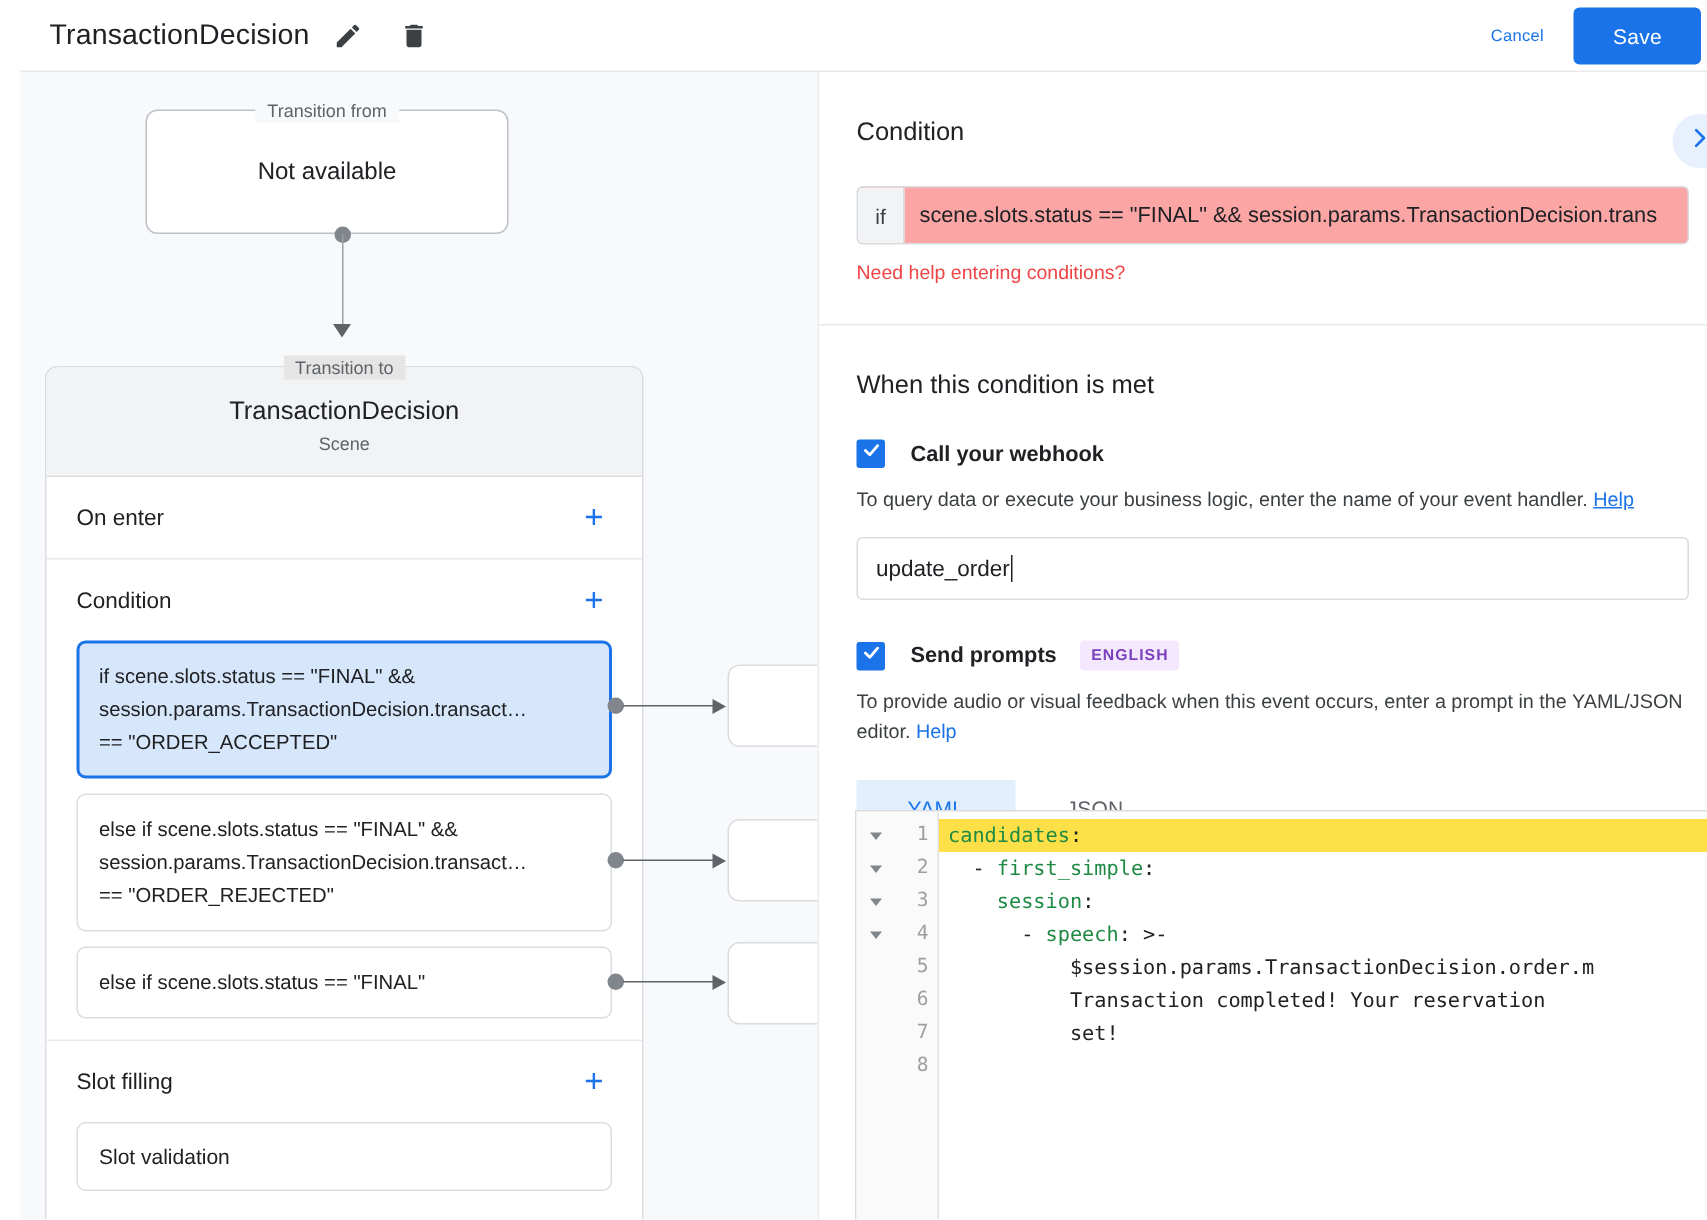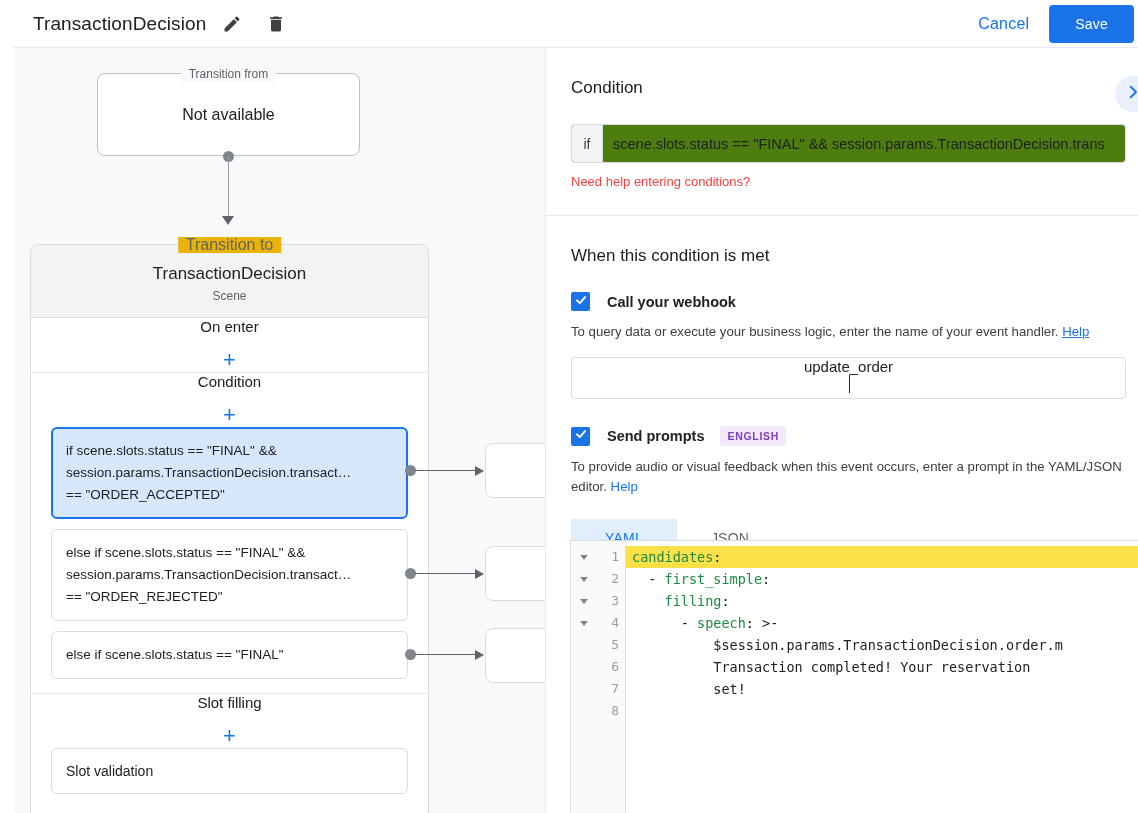--- a/index.html
+++ b/index.html
@@ -24,21 +24,21 @@
     letter-spacing: 0.1px; white-space: nowrap;
   }
   .icon-btn {
     width: 36px; height: 36px; margin-left: 8px;
     display: flex; align-items: center; justify-content: center;
     border-radius: 50%; cursor: pointer; background: transparent; border: none;
   }
   .icon-btn svg { display: block; }
   .topbar-spacer { flex: 1 1 auto; }
   .btn-cancel {
-    color: #1a73e8; font-size: 16px; font-weight: 500; letter-spacing: .2px;
+    color: #1a73e8; font-size: 11px; font-weight: 500; letter-spacing: .2px;
     background: transparent; border: none; cursor: pointer;
     padding: 9px 14px; border-radius: 4px; margin-right: 6px;
   }
   .btn-save {
     background: #1a73e8; color: #fff; font-size: 14px; font-weight: 500;
     letter-spacing: .2px; border: none; border-radius: 4px; cursor: pointer;
     padding: 11px 26px; margin-right: 17px;
     font-family: "Liberation Sans", sans-serif;
   }
 
@@ -54,50 +54,49 @@
     border: 1px solid #bdc1c6; border-radius: 8px;
     background: #fff;
   }
   .legend-card > .legend {
     position: absolute; top: -8px; left: 50%; transform: translateX(-50%);
     background: #f8f9fa; padding: 0 8px;
     font-size: 12px; color: #5f6368; white-space: nowrap; line-height: 16px;
   }
 
   .node-from {
-    left: 84px; top: 25px; width: 263px; height: 83px;
+    left: 84px; top: 25px; width: 242px; height: 83px;
   }
   .node-from .body {
     display: flex; align-items: center; justify-content: center;
     height: 100%; font-size: 16px; color: #202124;
   }
 
   .scene-card {
     position: absolute; left: 17px; top: 196px; width: 399px;
     border: 1px solid #dadce0; border-radius: 8px; background: #fff;
   }
   .scene-card > .legend {
     position: absolute; top: -8px; left: 50%; transform: translateX(-50%);
-    background: #eab308; padding: 0 8px;
-    font-size: 16px; color: #5f6368; white-space: nowrap; line-height: 16px;
+    background: #e5e5e5; padding: 0 8px;
+    font-size: 12px; color: #5f6368; white-space: nowrap; line-height: 16px;
   }
   .scene-head {
     background: #f1f3f4; border-radius: 7px 7px 0 0;
     padding: 18px 0 14px; text-align: center;
     border-bottom: 1px solid #dadce0;
   }
   .scene-head .name { font-size: 17px; color: #202124; line-height: 22px; }
   .scene-head .sub  { font-size: 12px; color: #5f6368; margin-top: 4px; }
 
   .section { border-bottom: 1px solid #e8eaed; padding: 0 20px; }
   .section:last-child { border-bottom: none; }
   .section-head {
     display: flex; align-items: center; justify-content: space-between;
     height: 54px;
-    flex-direction: column;
   }
   .section-head .title { font-size: 15px; color: #202124; }
   .plus {
     color: #1a73e8; font-size: 22px; line-height: 1; cursor: pointer;
     width: 24px; height: 24px; display: flex; align-items: center; justify-content: center;
     font-weight: 300;
   }
   .cond-list { padding-bottom: 14px; }
   .cond-item {
     border: 1px solid #dadce0; border-radius: 6px; background: #fff;
@@ -143,21 +142,21 @@
     background: #fff; border-left: 1px solid #e8eaed; overflow: hidden;
   }
   .panel-block { padding: 0 25px; }
   .panel-h {
     font-size: 17px; color: #202124; font-weight: 400;
     padding-top: 28px; line-height: 24px;
   }
   .cond-input-row {
     display: flex; margin-top: 24px; height: 39px;
     border: 1px solid #dadce0; border-radius: 4px; overflow: hidden;
-    background: #4d7c0f;
+    background: #fca5a5;
   }
   .cond-prefix {
     width: 31px; flex: none; background: #f1f3f4;
     border-right: 1px solid #dadce0;
     display: flex; align-items: center; justify-content: center;
     font-size: 14px; color: #3c4043;
   }
   .cond-value {
     flex: 1 1 auto; display: flex; align-items: center;
     padding: 0 10px; font-size: 14.5px; color: #202124;
@@ -193,21 +192,21 @@
     padding: 4px 7px; border-radius: 3px;
   }
   .desc {
     margin-top: 11px; font-size: 13.2px; line-height: 20px; color: #3c4043;
   }
   .desc a { color: #1a73e8; text-decoration: underline; cursor: pointer; }
   .desc a.nounder { text-decoration: none; }
   .text-input {
     margin-top: 15px; height: 42px; border: 1px solid #dadce0; border-radius: 4px;
     display: flex; align-items: center; padding: 0 12px;
-    font-size: 15px; color: #202124; background: #fff; flex-direction: column;
+    font-size: 15px; color: #202124; background: #fff;
   }
   .caret {
     display: inline-block; width: 1px; height: 18px; background: #202124;
     margin-left: 1px;
   }
 
   .tabs { display: flex; margin-top: 22px; }
   .tab {
     padding: 11px 34px; font-size: 14px; color: #5f6368; cursor: pointer;
     letter-spacing: .2px;
@@ -445,21 +444,21 @@
         <div class="ln">3</div>
         <div class="ln">4</div>
         <div class="ln">5</div>
         <div class="ln">6</div>
         <div class="ln">7</div>
         <div class="ln">8</div>
       </div>
     <div class="ed-code" id="code-col">
         <div class="codeline hl"><span class="k">candidates</span><span class="p">:</span></div>
         <div class="codeline">  - <span class="k">first_simple</span><span class="p">:</span></div>
-        <div class="codeline">    <span class="k">filling</span><span class="p">:</span></div>
+        <div class="codeline">    <span class="k">session</span><span class="p">:</span></div>
         <div class="codeline">      - <span class="k">speech</span><span class="p">: &gt;-</span></div>
         <div class="codeline">          <span class="p">$session.params.TransactionDecision.order.m</span></div>
         <div class="codeline">          <span class="p">Transaction completed! Your reservation</span></div>
         <div class="codeline">          <span class="p">set!</span></div>
         <div class="codeline"></div>
       </div>
   </div>
 
 </div>
 

